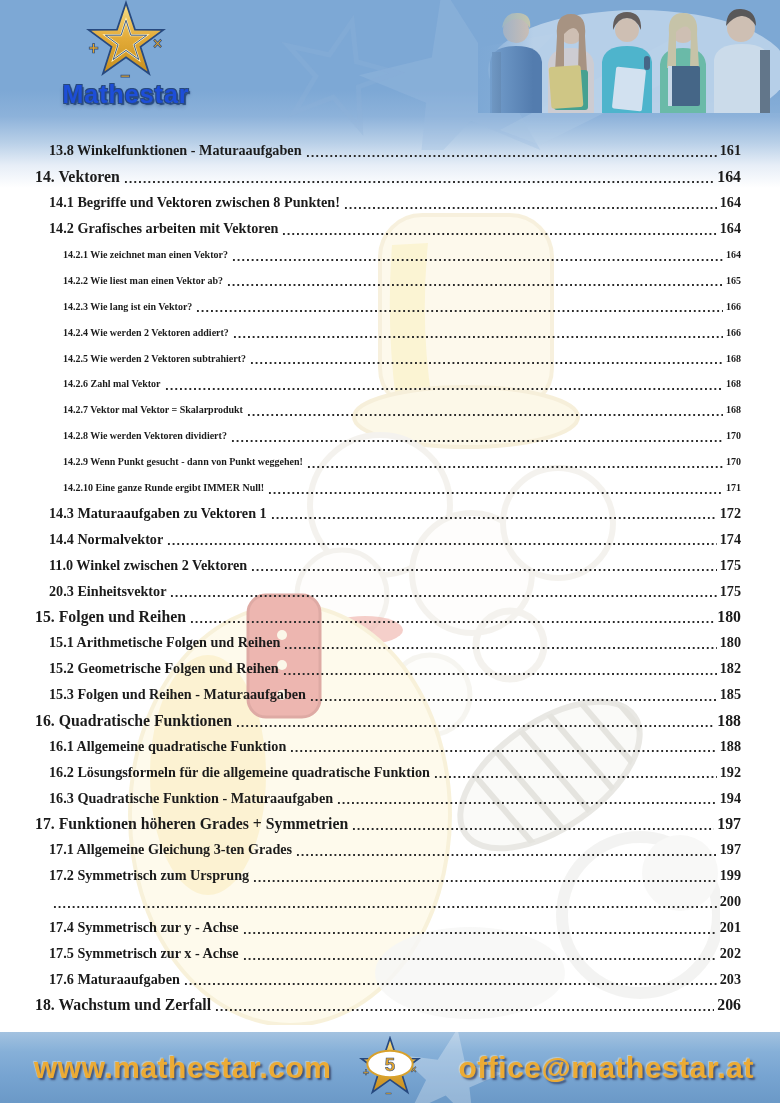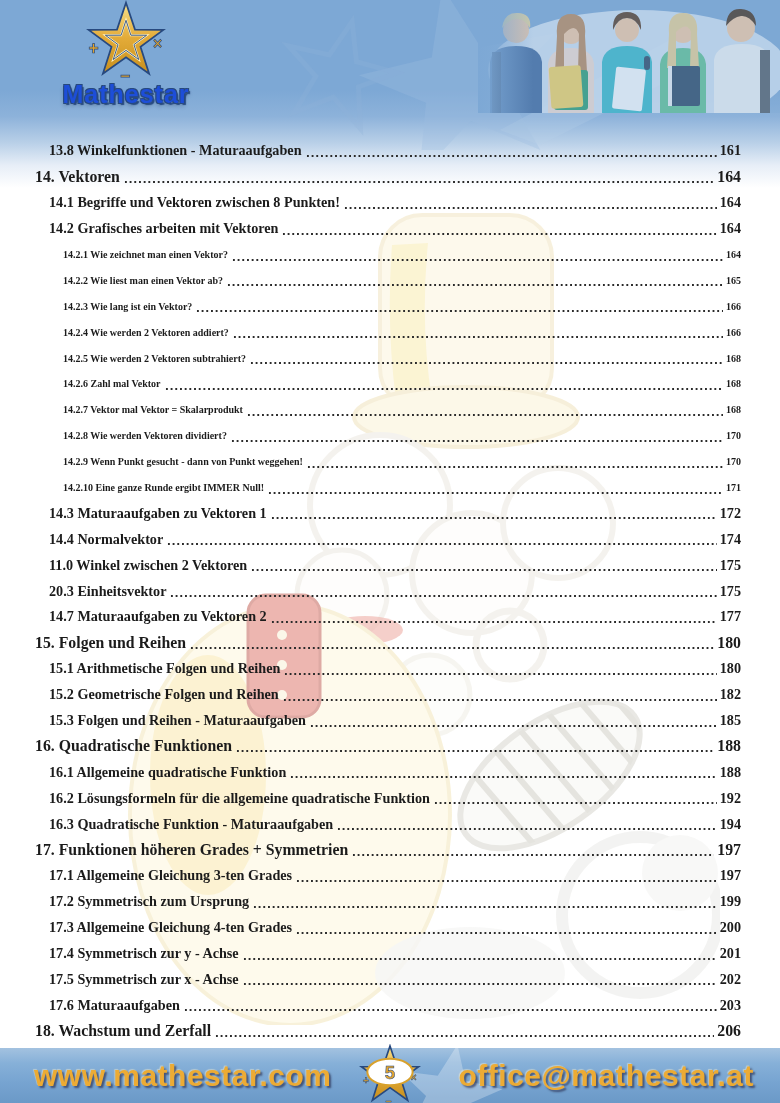--- a/index.html
+++ b/index.html
@@ -43,21 +43,21 @@
   .toc-row.l3 { font-size:10px; padding-left:28px; }
   .leader {
     flex:1; height:4px; margin:0 3px 0 4px; transform:translateY(5px);
     background-image:radial-gradient(circle at 2px 2px, #2a2a2a 1.05px, rgba(0,0,0,0) 1.35px);
     background-size:4.7px 4px; background-repeat:repeat-x;
   }
   .toc-page { text-align:right; }
 
   
   .footer {
-    position:absolute; left:0; right:0; bottom:0; height:55px;
+    position:absolute; left:0; right:0; bottom:0; height:71px;
     background:linear-gradient(180deg,#a3c2e0 0%, #86b0d8 28%, #77a4d1 62%, #6b99c7 100%);
     display:flex; align-items:center; justify-content:space-between;
     padding:0 26px 0 34px; box-sizing:border-box;
   }
   .footer-watermark { position:absolute; left:390px; top:-6px; width:120px; height:84px; opacity:.35; }
   .footer-text {
     position:relative; font-weight:bold; font-size:30px; letter-spacing:.5px;
     color:#ecab34;
     text-shadow:2px 2px 2px rgba(30,28,60,.6), -1px -1px 1px rgba(255,242,205,.45);
     cursor:pointer;
@@ -263,25 +263,20 @@
       <div class="toc-row l2">
       <span class="toc-label">11.0 Winkel zwischen 2 Vektoren</span>
       <span class="leader"></span>
       <span class="toc-page">175</span>
     </div>
       <div class="toc-row l2">
       <span class="toc-label">20.3 Einheitsvektor</span>
       <span class="leader"></span>
       <span class="toc-page">175</span>
     </div>
-      <div class="toc-row l2">
-      <span class="toc-label">14.7 Maturaaufgaben zu Vektoren 2</span>
-      <span class="leader"></span>
-      <span class="toc-page">177</span>
-    </div>
       <div class="toc-row l1">
       <span class="toc-label">15. Folgen und Reihen</span>
       <span class="leader"></span>
       <span class="toc-page">180</span>
     </div>
       <div class="toc-row l2">
       <span class="toc-label">15.1 Arithmetische Folgen und Reihen</span>
       <span class="leader"></span>
       <span class="toc-page">180</span>
     </div>
@@ -324,21 +319,20 @@
       <span class="toc-label">17.1 Allgemeine Gleichung 3-ten Grades</span>
       <span class="leader"></span>
       <span class="toc-page">197</span>
     </div>
       <div class="toc-row l2">
       <span class="toc-label">17.2 Symmetrisch zum Ursprung</span>
       <span class="leader"></span>
       <span class="toc-page">199</span>
     </div>
       <div class="toc-row l2">
-      <span class="toc-label">17.3 Allgemeine Gleichung 4-ten Grades</span>
       <span class="leader"></span>
       <span class="toc-page">200</span>
     </div>
       <div class="toc-row l2">
       <span class="toc-label">17.4 Symmetrisch zur y - Achse</span>
       <span class="leader"></span>
       <span class="toc-page">201</span>
     </div>
       <div class="toc-row l2">
       <span class="toc-label">17.5 Symmetrisch zur x - Achse</span>

